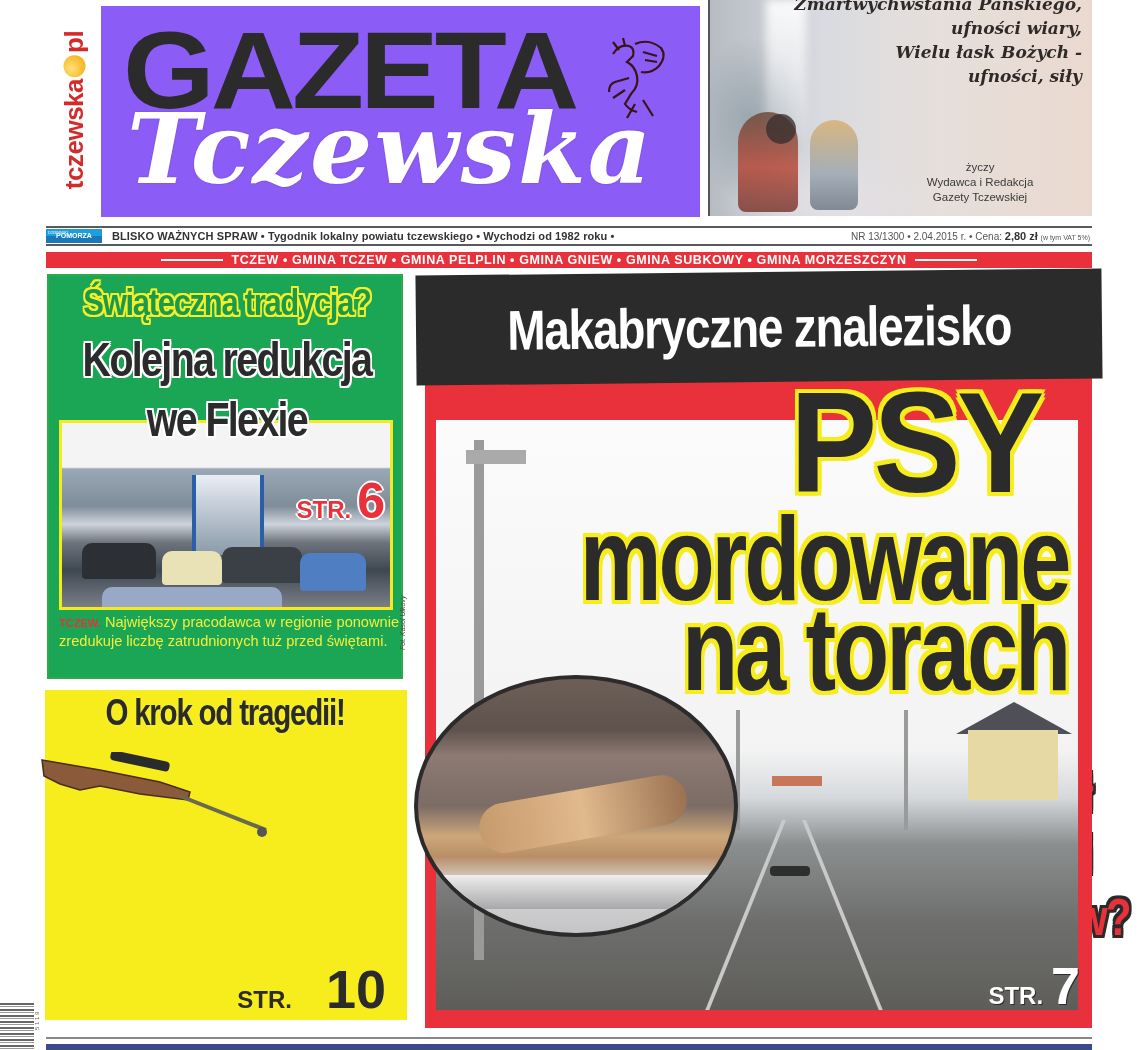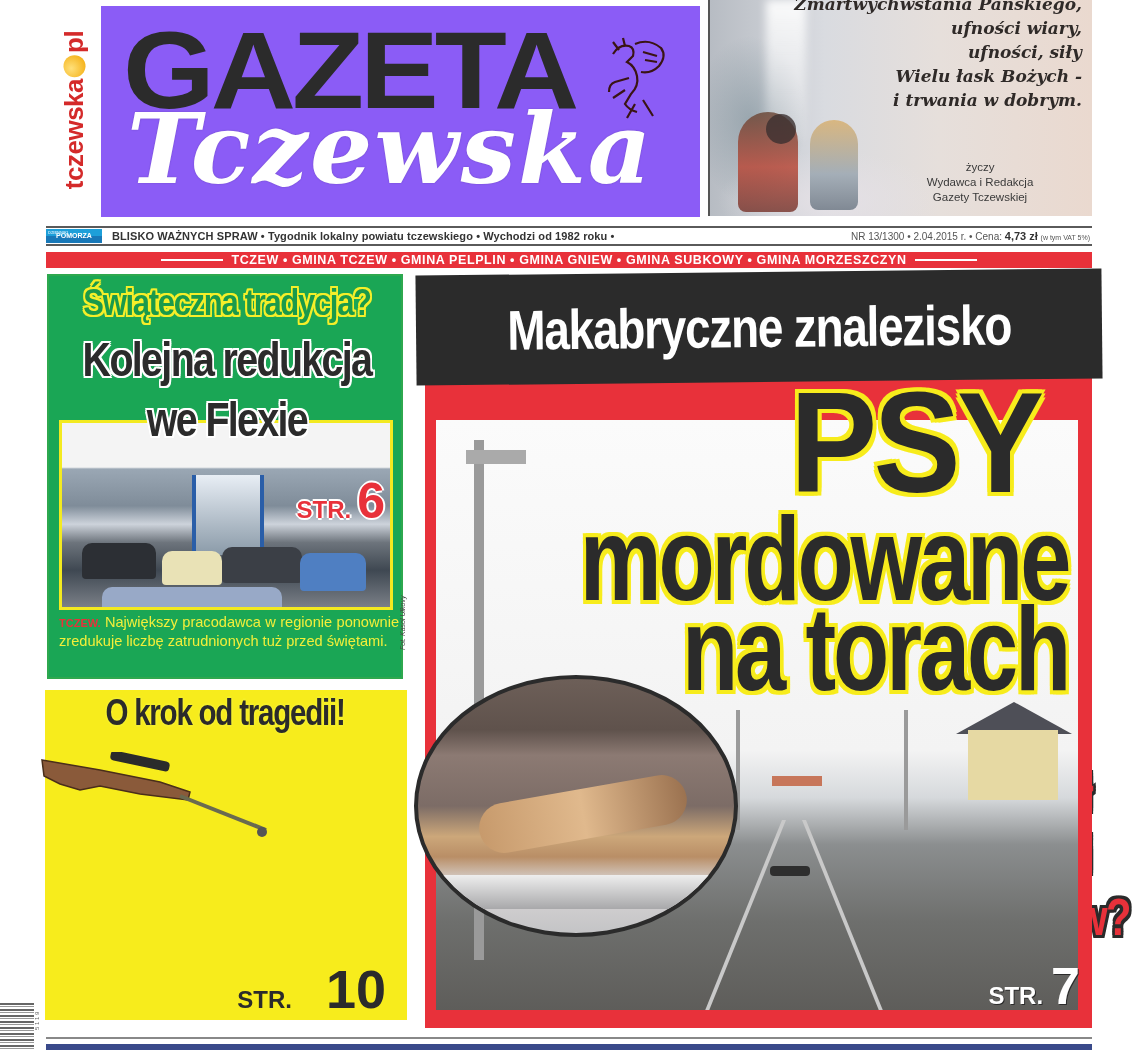--- a/index.html
+++ b/index.html
@@ -129,40 +129,39 @@
 </div>
 
 <div class="greeting">
   <div class="glow"></div>
   <div class="figure1"></div>
   <div class="shield"></div>
   <div class="figure2"></div>
   <div class="lines">
     <div>Zmartwychwstania Pańskiego,</div>
     <div>ufności wiary,</div>
+    <div>Wielu łask Bożych -</div>
     <div>ufności, siły</div>
-    <div>Wielu łask Bożych -</div>
-    <div>i trwania w dobrym.</div>
   </div>
   <div class="sign">
     <div>życzy</div>
     <div>Wydawca i Redakcja</div>
     <div>Gazety Tczewskiej</div>
   </div>
 </div>
 
 <div class="info-bar">
   <div class="pomorza">
     <span class="top">DZIENNIKI</span>
     <span>POMORZA</span>
   </div>
   <div class="info-left">BLISKO WAŻNYCH SPRAW • Tygodnik lokalny powiatu tczewskiego • Wychodzi od 1982 roku •</div>
   <div class="info-right">
     <span>NR 13/1300 • 2.04.2015 r. • Cena:</span>
-    <b>4,73 zł</b>
+    <b>2,80 zł</b>
     <small>(w tym VAT 5%)</small>
   </div>
 </div>
 
 <div class="gmina-bar">
   <span class="rule"></span>
   <span>TCZEW • GMINA TCZEW • GMINA PELPLIN • GMINA GNIEW • GMINA SUBKOWY • GMINA MORZESZCZYN</span>
   <span class="rule"></span>
 </div>
 

